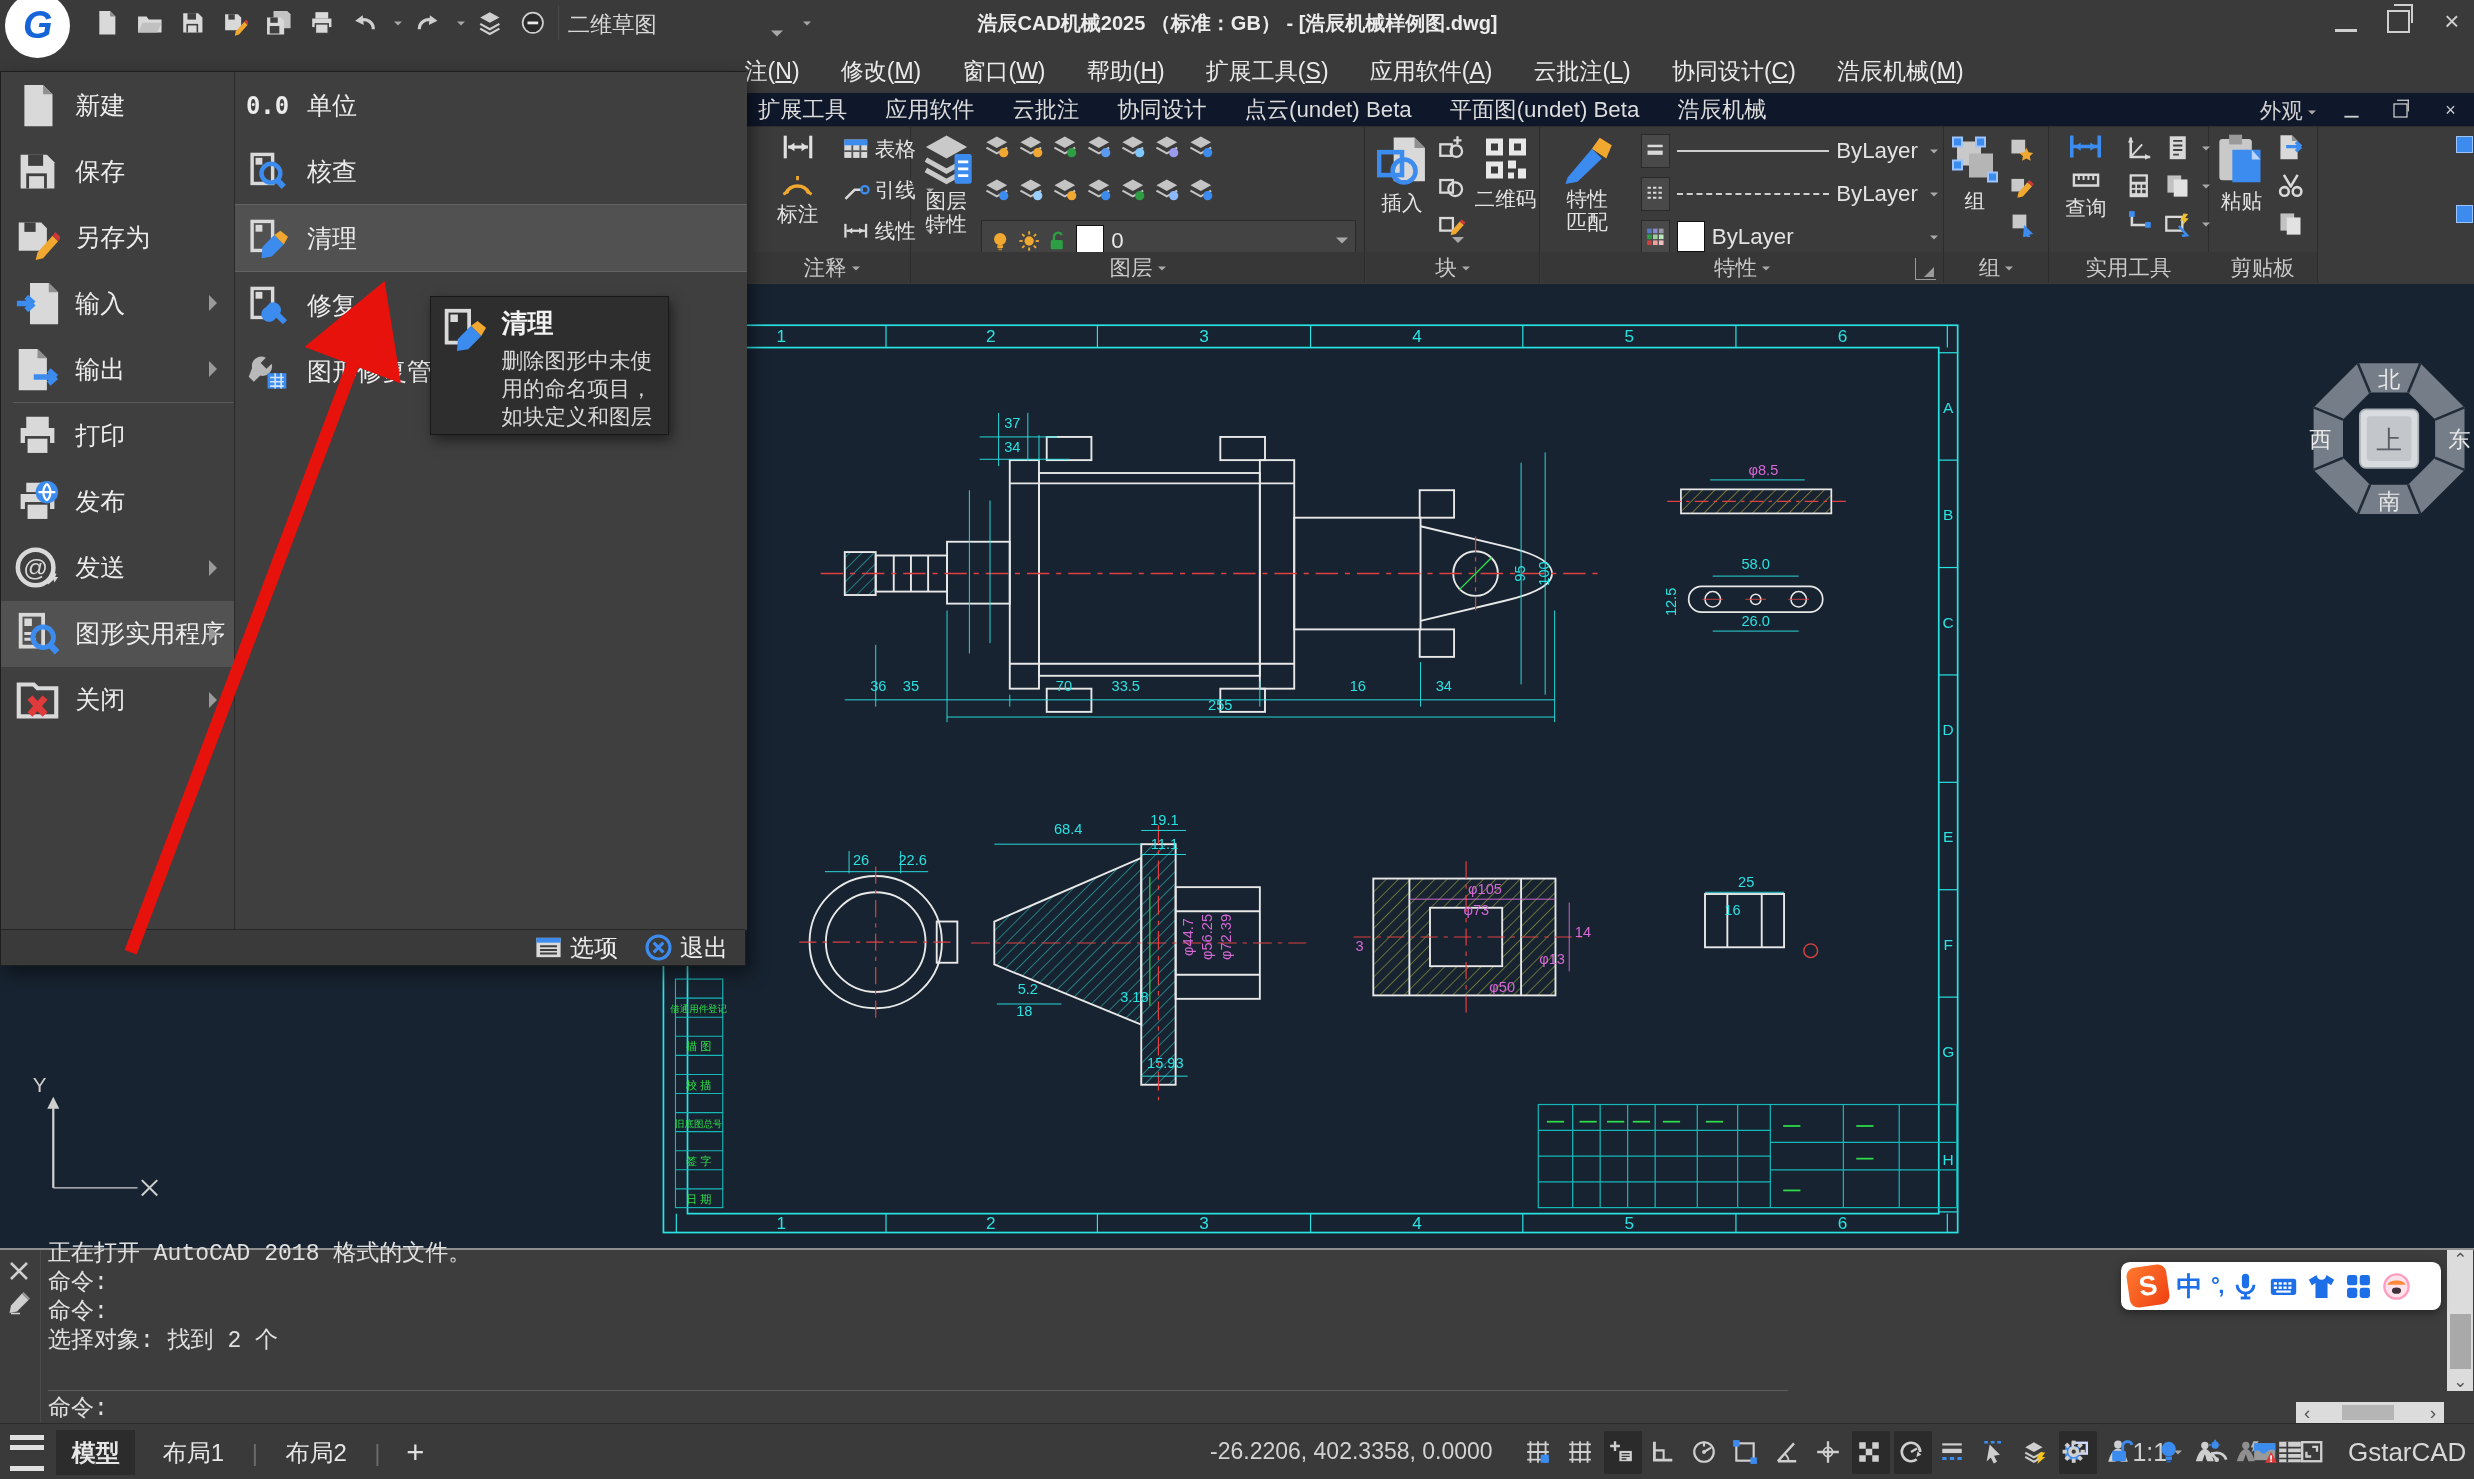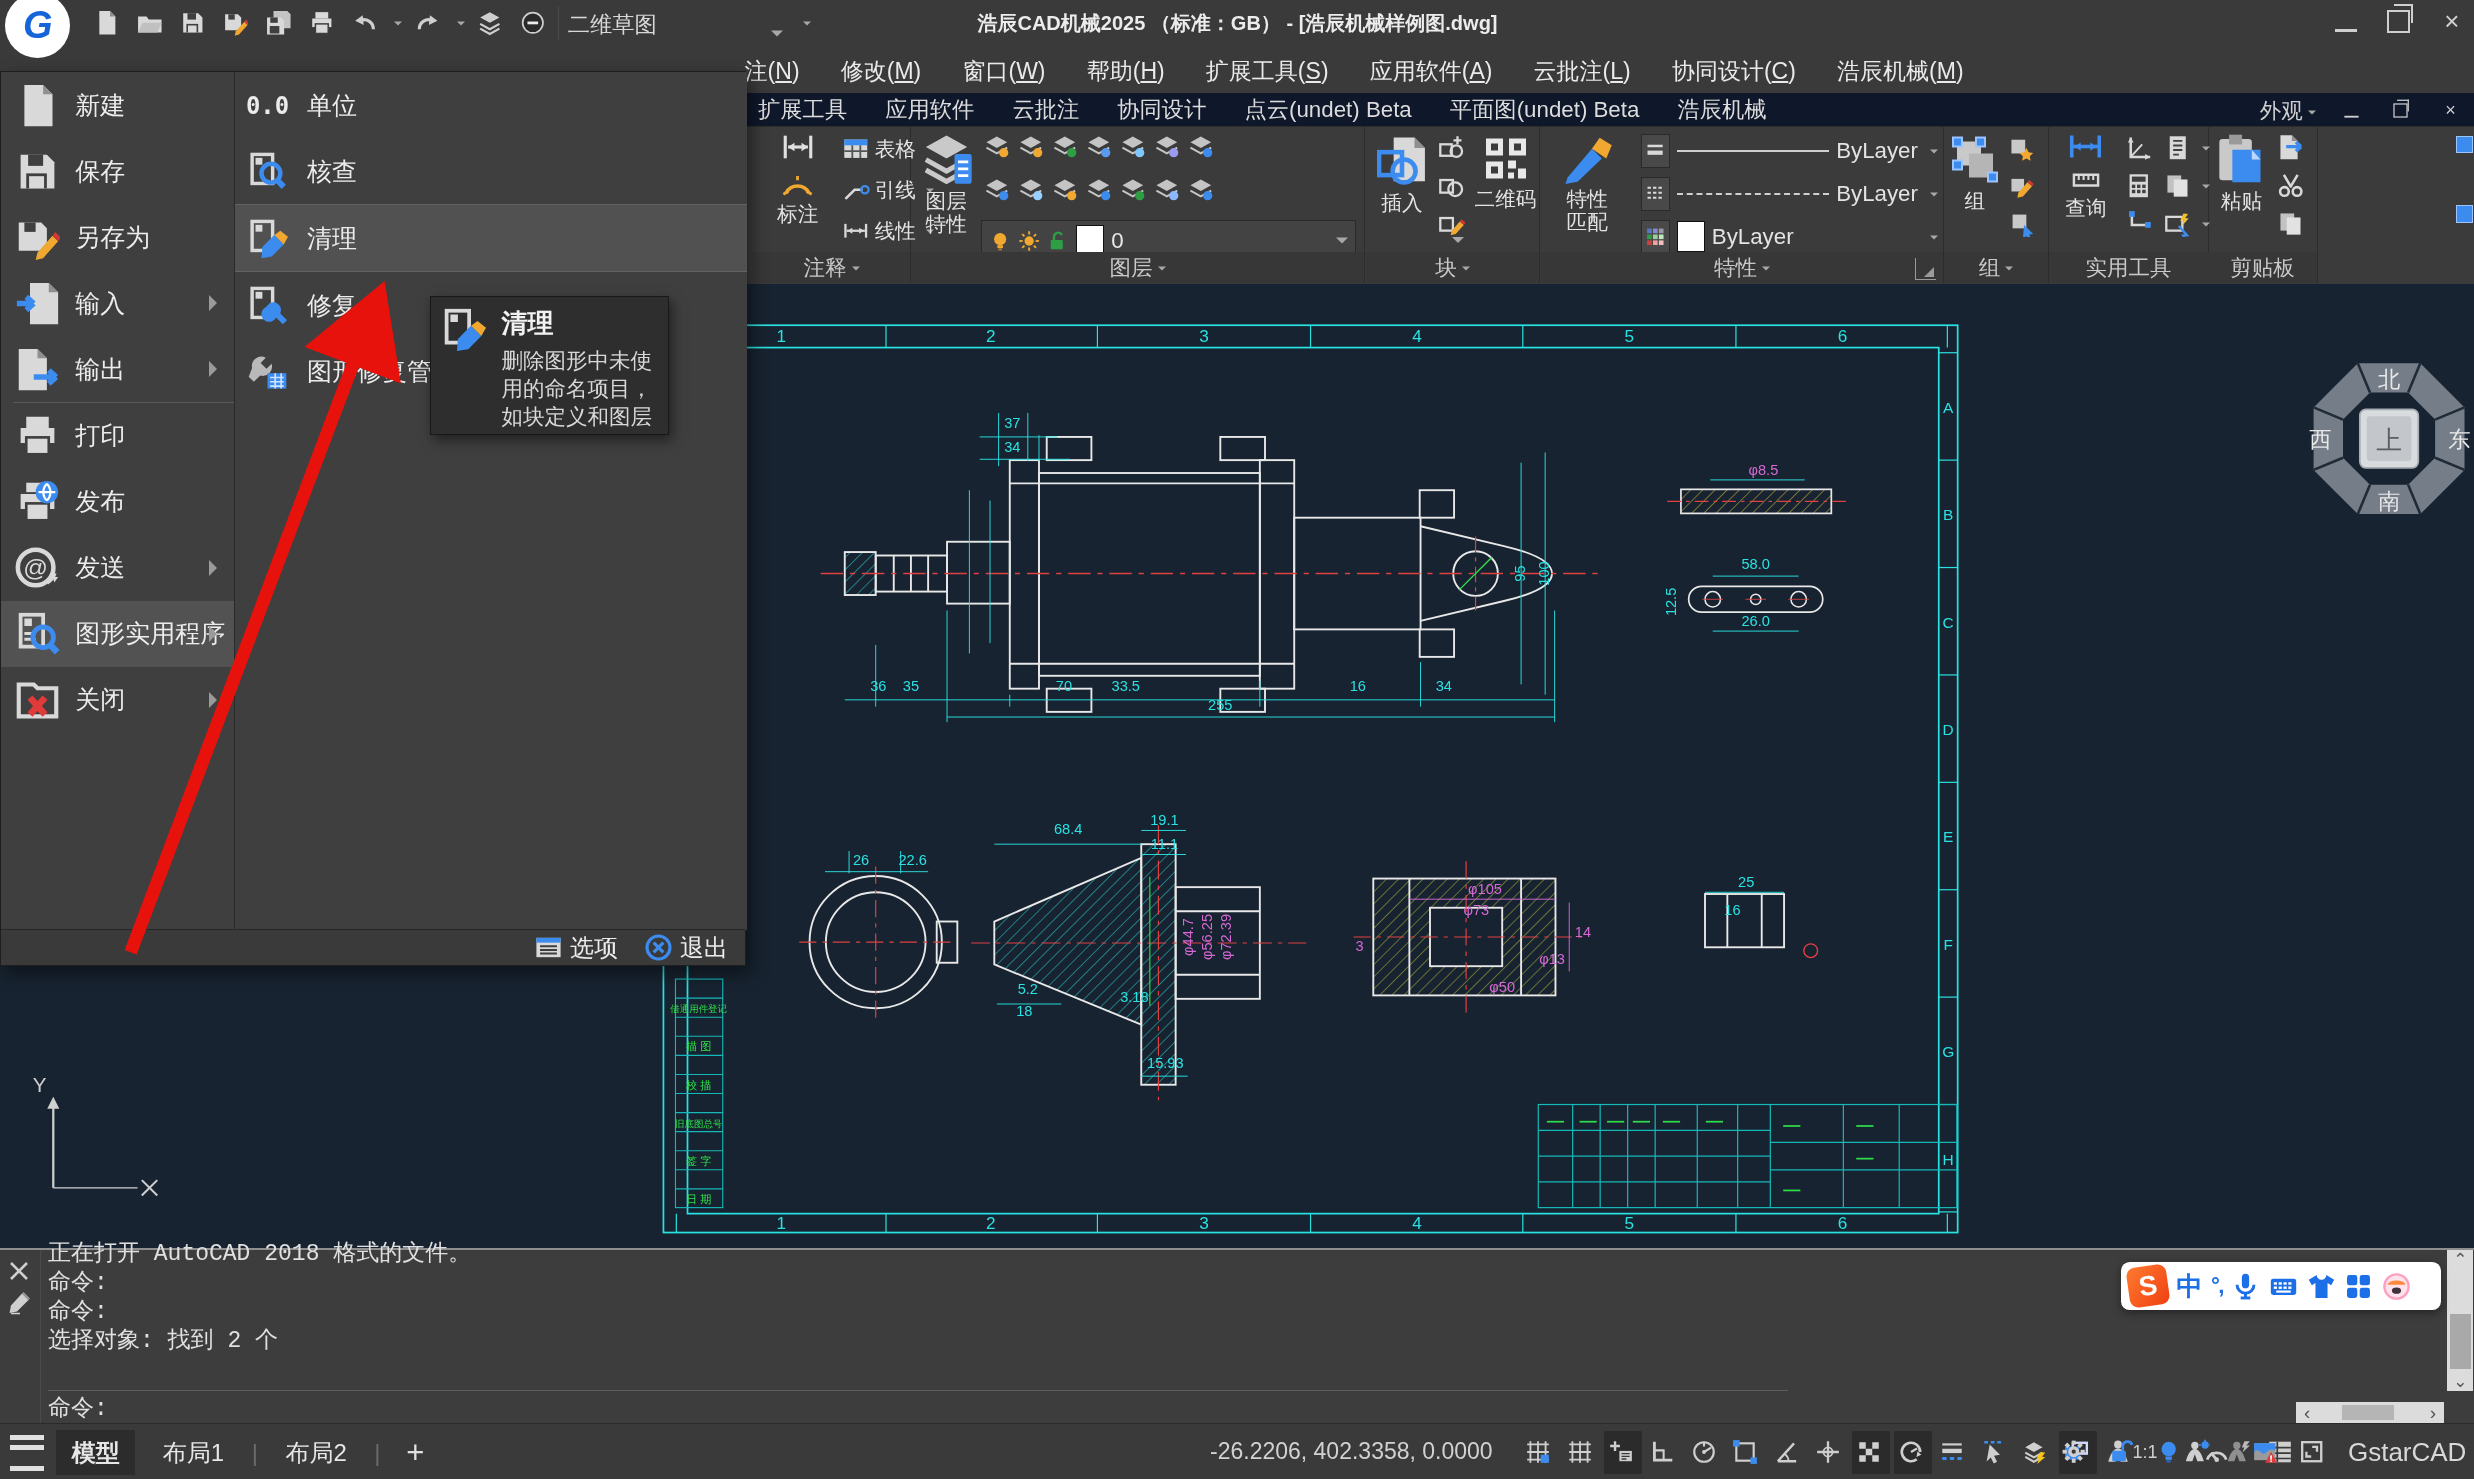--- a/index.html
+++ b/index.html
@@ -87,21 +87,21 @@
   .hamb{width:34px;height:26px;border-top:5.2px solid #e0e0e0;border-bottom:5.2px solid #e0e0e0;position:relative;}
   .hamb:before{content:"";position:absolute;left:0;top:5.2px;width:100%;height:5.2px;background:#e0e0e0;}
   .sbtab{font-size:24px;color:#e6e6e6;padding:6.9px 15.5px;}
   .sbtab.active{background:#2c2c2c;font-weight:bold;}
   .sbsep{color:#6a6a6a;font-size:24px;}
   .plus{font-size:31px;color:#e0e0e0;padding:0 13.7px;}
   .sb-coords{position:absolute;left:1210px;top:13.7px;font-size:23px;color:#d2d2d2;}
   .sb-toggles{position:absolute;left:1521px;top:5.2px;display:flex;gap:3.4px;align-items:center;height:46px;}
   .tg{width:38px;height:43px;padding:6.9px 4.3px;box-sizing:border-box;border-radius:1.7px;display:flex;align-items:center;gap:1.7px;}
   .tg.active{background:#2b2b2b;}
-  .tg .lbl{font-size:18px;color:#cfcfcf;}
+  .tg .lbl{font-size:25px;color:#cfcfcf;}
   .sb-right{position:absolute;right:8.6px;top:5.2px;display:flex;gap:13.7px;align-items:center;height:46px;}
   .sb-right .tg{width:34px;}
   .brand{font-size:26px;color:#d8d8d8;margin-left:5.2px;}
   
   .popup{position:absolute;left:0;top:71px;width:746px;height:895px;z-index:40;border:0.9px solid #1e1e1e;box-sizing:border-box;background:#3f3f3f;box-shadow:5.2px 6.9px 17px rgba(0,0,0,.5);}
   .fm-left{position:absolute;left:0;top:0;width:234px;height:858px;border-right:0.9px solid #2a2a2a;box-sizing:border-box;}
   .fm-item{position:relative;height:66px;display:flex;align-items:center;}
   .fm-item .fic{width:45px;height:45px;margin-left:13.7px;}
   .fm-item .ftxt{font-size:25px;color:#ececec;margin-left:15.5px;white-space:nowrap;}
   .fm-item .arr{position:absolute;right:8.6px;width:0;height:0;border:8.6px solid transparent;border-left-color:#9a9a9a;}

